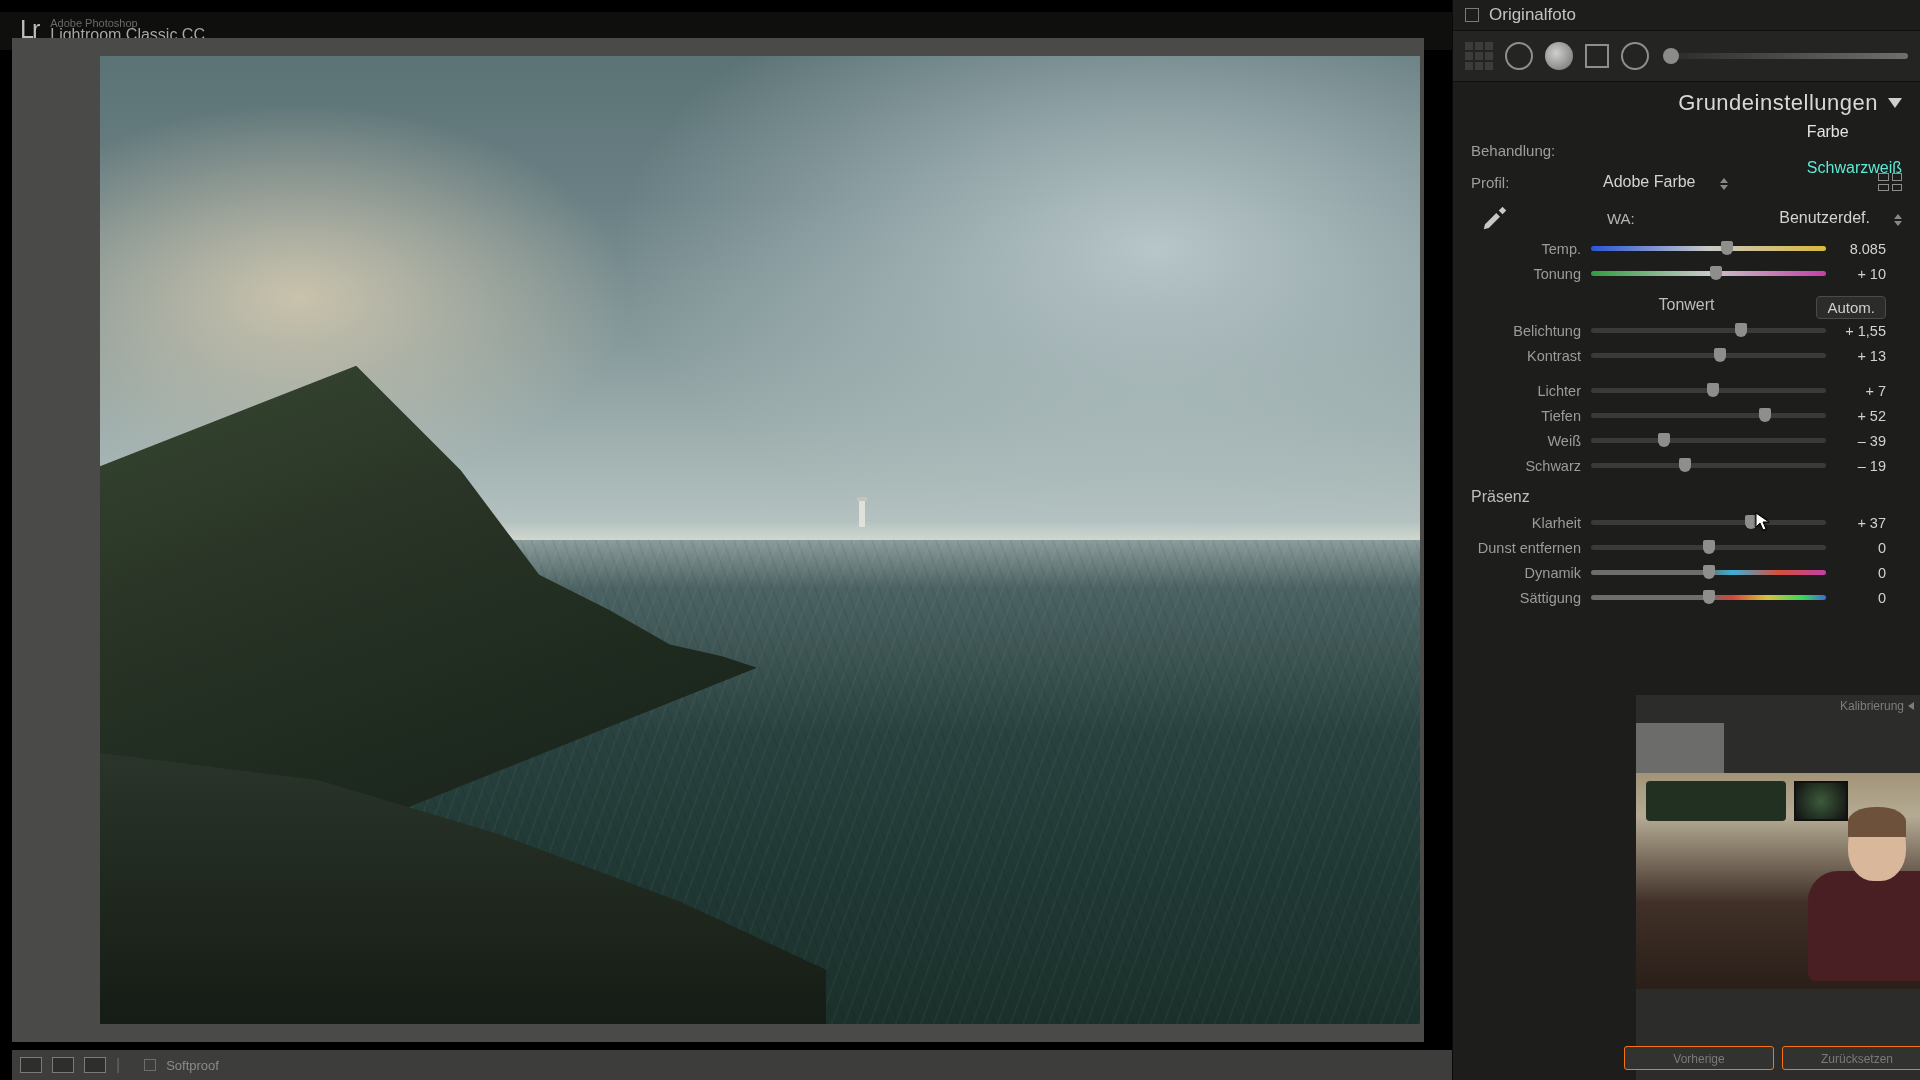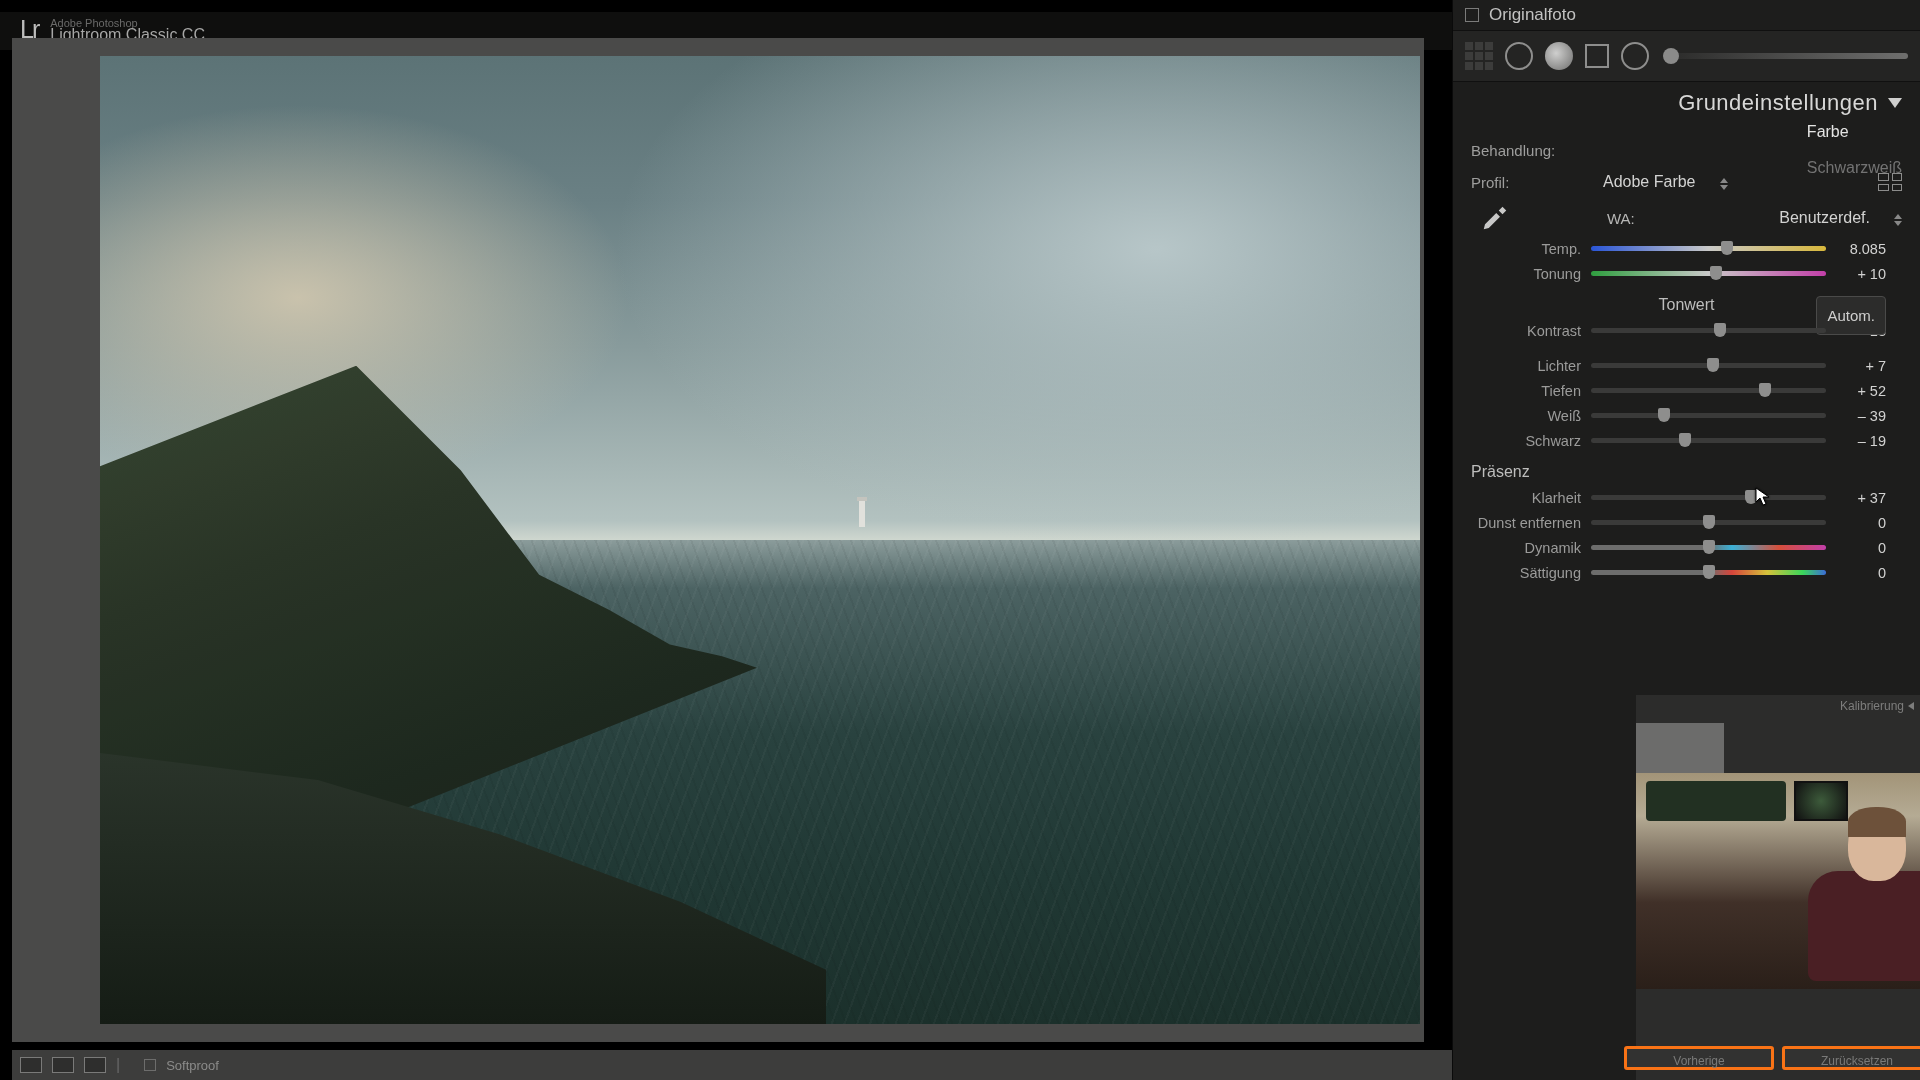--- a/index.html
+++ b/index.html
@@ -58,35 +58,35 @@
   .grad-bar{ flex:1;height:6px;background:linear-gradient(90deg,#2c2c2b,#6f6f6e);border-radius:3px;position:relative;margin-left:12px;}
   .grad-bar::before{content:"";position:absolute;left:-10px;top:-5px;width:16px;height:16px;border-radius:50%;background:#8b8b8a;}
 
   .panel { padding:10px 18px 6px 18px; }
   .panel-title { display:flex; justify-content:flex-end; align-items:center; gap:10px; color:#d8d8d7; font-size:22px; letter-spacing:.5px; padding:8px 18px 10px 0; }
   .tri { width:0;height:0;border-left:7px solid transparent;border-right:7px solid transparent;border-top:10px solid #cfcfce;}
   .row { display:flex; align-items:center; height:28px; color:#a8a8a7; font-size:15px; }
   .row.tall{height:36px;}
   .lbl { width:132px; text-align:left; color:#9e9e9d; }
   .toggle { margin-left:auto; display:flex; gap:18px;flex-direction:column; }
-  .toggle span{ color:#737373; font-size:16px; }
+  .toggle span{ color:#5eead4; font-size:16px; }
   .toggle span.on{ color:#e4e4e3; }
   .dropdown { color:#d3d3d2; font-size:16px; display:flex; align-items:center; gap:24px;}
   .dd-caret{ width:8px;height:8px;display:inline-block; }
   .dd-caret::before{content:"";display:block;width:0;height:0;border-left:4px solid transparent;border-right:4px solid transparent;border-bottom:5px solid #888;}
   .dd-caret::after{content:"";display:block;width:0;height:0;border-left:4px solid transparent;border-right:4px solid transparent;border-top:5px solid #888;margin-top:2px;}
   .grid-ico{ margin-left:auto; width:24px;height:18px;display:grid;grid-template-columns:1fr 1fr;grid-template-rows:1fr 1fr;gap:3px;}
   .grid-ico span{border:1px solid #8c8c8b;}
   .eyedrop{ width:48px;height:48px;display:flex;align-items:center;justify-content:center;}
   .eyedrop svg{width:30px;height:30px;}
   .wb-head{ display:flex; align-items:center; }
   .wb-lbl{ color:#b6b6b5; font-size:15px; margin:0 auto 0 88px;}
   .section-title{ text-align:left;color:#bdbdbc;font-size:16px;margin:10px 0 4px; position:relative;}
   .section-title.withbtn{display:flex;justify-content:center;}
-  .auto-btn{ position:absolute;right:16px;top:0;color:#cfcfce;font-size:15px;border:1px solid #4a4a49;border-radius:4px;padding:10px 10px; background:#2c2c2b;}
+  .auto-btn{ position:absolute;right:16px;top:0;color:#cfcfce;font-size:15px;border:1px solid #4a4a49;border-radius:4px;padding:2px 10px; background:#2c2c2b;}
   .cursor{ position:absolute; width:16px;height:20px; pointer-events:none;}
   .cursor svg{filter:drop-shadow(0 0 1px #000);}
   .sliders{padding:0 16px 0 0;}
   .slider-row{display:flex;align-items:center;height:25px;}
   .slider-row .name{width:120px;text-align:right;padding-right:10px;color:#9b9b9a;font-size:14.5px;}
   .slider-row .track{flex:1;height:5px;border-radius:3px;position:relative;background:#3a3a39;}
   .slider-row .knob{position:absolute;top:-5px;width:12px;height:14px;background:#8e8e8d;border-radius:2px 2px 6px 6px;transform:translateX(-50%);}
   .slider-row .value{width:60px;text-align:right;color:#d2d2d1;font-size:14.5px;padding-left:6px;}
   .track.temp{background:linear-gradient(90deg,#2a55d6,#c9c9c8 50%,#d8b83c);}
   .track.tint{background:linear-gradient(90deg,#2f9e3f,#c9c9c8 50%,#c23fa8);}
@@ -100,21 +100,21 @@
   .kalib .t{width:0;height:0;border-top:4px solid transparent;border-bottom:4px solid transparent;border-right:6px solid #7d7d7c;}
   .grey-box{position:absolute;left:0;top:28px;width:88px;height:50px;background:#6c6c6b;}
   .webcam{position:absolute;left:0;top:78px;width:348px;height:216px;background:linear-gradient(180deg,#a29478 0%,#b5ab94 20%,#403028 60%,#2a1f19 100%);}
   .webcam .shelf{position:absolute;left:10px;top:8px;width:140px;height:40px;background:#223022;border-radius:4px;}
   .webcam .pic{position:absolute;left:158px;top:8px;width:54px;height:40px;background:radial-gradient(circle at 50% 50%,#3d5b3b,#111);border:2px solid #111;}
   .webcam .person{position:absolute;left:162px;top:34px;width:150px;height:166px;}
   .webcam .head{position:absolute;left:50px;top:4px;width:58px;height:70px;border-radius:48% 48% 44% 44%;background:#d9b79b;}
   .webcam .hair{position:absolute;left:50px;top:0;width:58px;height:30px;border-radius:48% 48% 0 0;background:#6d513a;}
   .webcam .body{position:absolute;left:10px;top:64px;width:140px;height:110px;border-radius:30px 30px 8px 8px;background:#4a1f24;}
   .btn-row{position:absolute;left:0;right:0;bottom:6px;height:28px;display:flex;gap:8px;justify-content:center;}
-  .btn{flex:0 0 150px;height:24px;line-height:24px;text-align:center;color:#7a7a79;font-size:12px;background:#323231;border:3px solid #f97316;border-radius:3px;}
+  .btn{flex:0 0 150px;height:24px;line-height:24px;text-align:center;color:#7a7a79;font-size:12px;background:#323231;border:1px solid #f97316;border-radius:3px;}
 </style>
 </head>
 <body>
 
 <div class="top-bar">
   <div class="lr-logo">Lr</div>
   <div>
     <div class="lr-sup">Adobe Photoshop</div>
     <div class="lr-main">Lightroom Classic CC</div>
   </div>
@@ -226,20 +226,27 @@
       </div>
     </div>
 
     <div class="section-title withbtn">
       <span>Tonwert</span>
       <span class="auto-btn">Autom.</span>
     </div>
 
     <div class="sliders">
       <div class="slider-row">
+        <span class="name">Belichtung</span>
+        <div class="track">
+            <div class="knob" style="left:64%"></div>
+          </div>
+        <span class="value">+ 1,55</span>
+      </div>
+      <div class="slider-row">
         <span class="name">Kontrast</span>
         <div class="track">
             <div class="knob" style="left:55%"></div>
           </div>
         <span class="value">+ 13</span>
       </div>
       <div class="spacer"></div>
       <div class="slider-row">
         <span class="name">Lichter</span>
         <div class="track">

